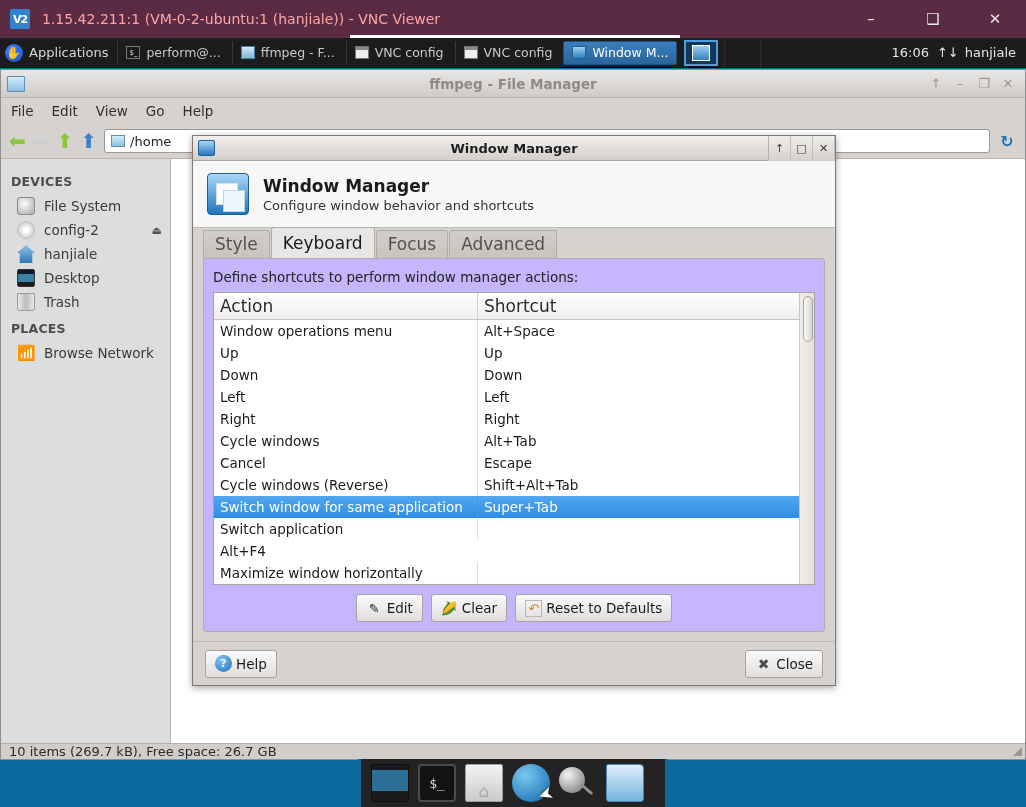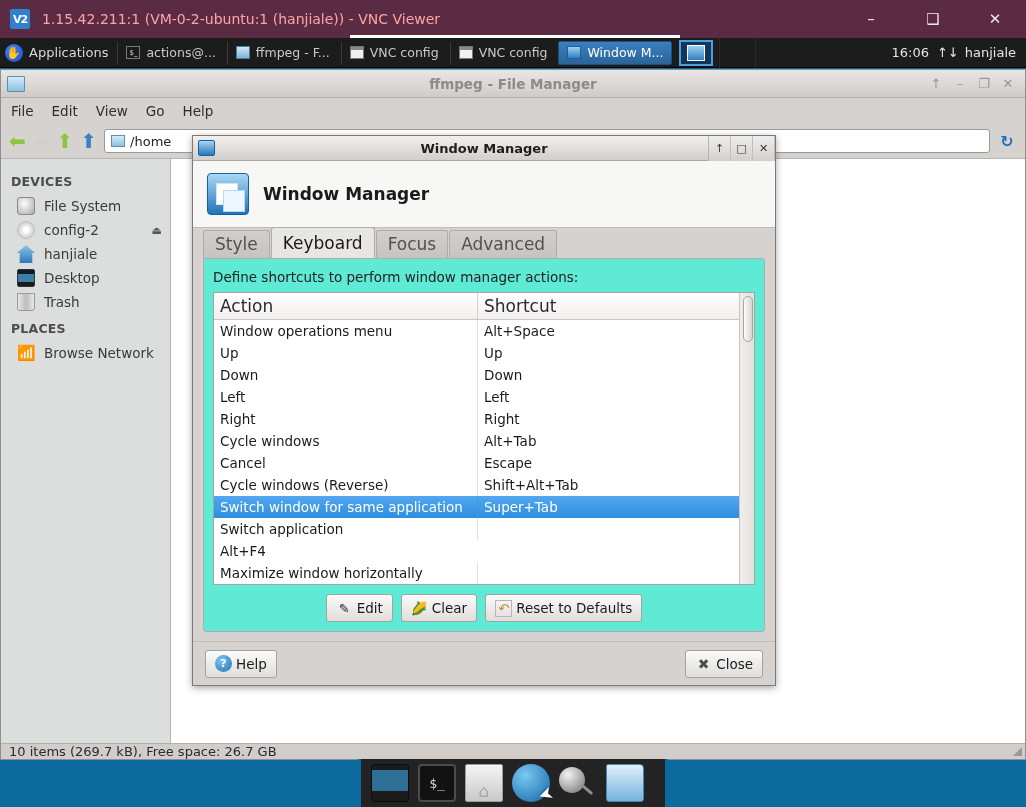--- a/index.html
+++ b/index.html
@@ -149,21 +149,21 @@
     display: flex; align-items: center; padding-left: 8px;
     font-size: 13px; color: #2b2b2b; position: relative;
   }
   #fm-status .grip {
     position: absolute; right: 3px; bottom: 3px; width: 0; height: 0;
     border-left: 9px solid transparent; border-bottom: 9px solid #9b9795;
   }
 
   
   #wm-dialog {
-    position: absolute; left: 192px; top: 135px; width: 584px; height: 551px;
+    position: absolute; left: 192px; top: 135px; width: 644px; height: 551px;
     background: #d6d2d0; border: 1px solid #7d7976;
     box-shadow: 0 2px 7px rgba(0,0,0,.35);
     display: flex; flex-direction: column;
   }
   #wm-titlebar {
     height: 25px; background: linear-gradient(#f2f0ee, #d2cecb);
     border-bottom: 1px solid #a9a5a2;
     display: flex; align-items: center; position: relative;
   }
   #wm-titlebar .wmico {
@@ -209,21 +209,21 @@
     padding: 3px 11px 4px 11px; font-size: 17px; color: #55504e;
     background: linear-gradient(#d2cecb,#c7c3c0);
     border: 1px solid #b0acaa; border-bottom: none;
     border-radius: 3px 3px 0 0; margin-right: 1px;
   }
   .wm-tab.active {
     background: #e8e6e4; color: #1a1a1a; padding-top: 5px; padding-bottom: 5px;
     border-color: #b0acaa;
   }
   #wm-panel {
-    flex: 1; margin: 0 10px 0 10px; background: #5eead4;
+    flex: 1; margin: 0 10px 0 10px; background: #c4b5fd;
     border: 1px solid #b0acaa; border-radius: 0 3px 3px 3px;
     display: flex; flex-direction: column; padding: 10px 9px 9px 9px;
   }
   #wm-panel .desc { font-size: 13.5px; color: #222; padding-bottom: 7px; }
   #shortcut-list {
     flex: 1; background: #fff; border: 1px solid #a6a2a0;
     display: flex; flex-direction: column; overflow: hidden; position: relative;
   }
   .sc-head { display: flex; background: linear-gradient(#fefefe,#f1efee); border-bottom: 1px solid #c8c4c2; }
   .sc-head .c1, .sc-head .c2 { padding: 3px 6px; font-size: 17px; color: #2b2b2b; }
@@ -298,21 +298,21 @@
 <div id="panel">
   <div class="panel-white-strip"></div>
 
   <div class="app-menu">
     <span class="hand-icon">✋</span>
     <span class="lbl">Applications</span>
   </div>
 
   <div class="task-btn sep">
     <span class="mini-ico term">$_</span>
-    <span>actions@...</span>
+    <span>perform@...</span>
   </div>
   <div class="task-btn sep">
     <span class="mini-ico folder"></span>
     <span>ffmpeg - F...</span>
   </div>
   <div class="task-btn sep">
     <span class="mini-ico win"></span>
     <span>VNC config</span>
   </div>
   <div class="task-btn sep">
@@ -422,20 +422,21 @@
       <div class="wm-btn">↑</div>
       <div class="wm-btn">□</div>
       <div class="wm-btn">✕</div>
     </div>
   </div>
 
   <div id="wm-header">
     <div class="bigico"></div>
     <div>
       <div class="h-title">Window Manager</div>
+      <div class="h-sub">Configure window behavior and shortcuts</div>
     </div>
   </div>
 
   <div id="wm-tabs">
     <div class="wm-tab">Style</div>
     <div class="wm-tab active">Keyboard</div>
     <div class="wm-tab">Focus</div>
     <div class="wm-tab">Advanced</div>
   </div>
 

